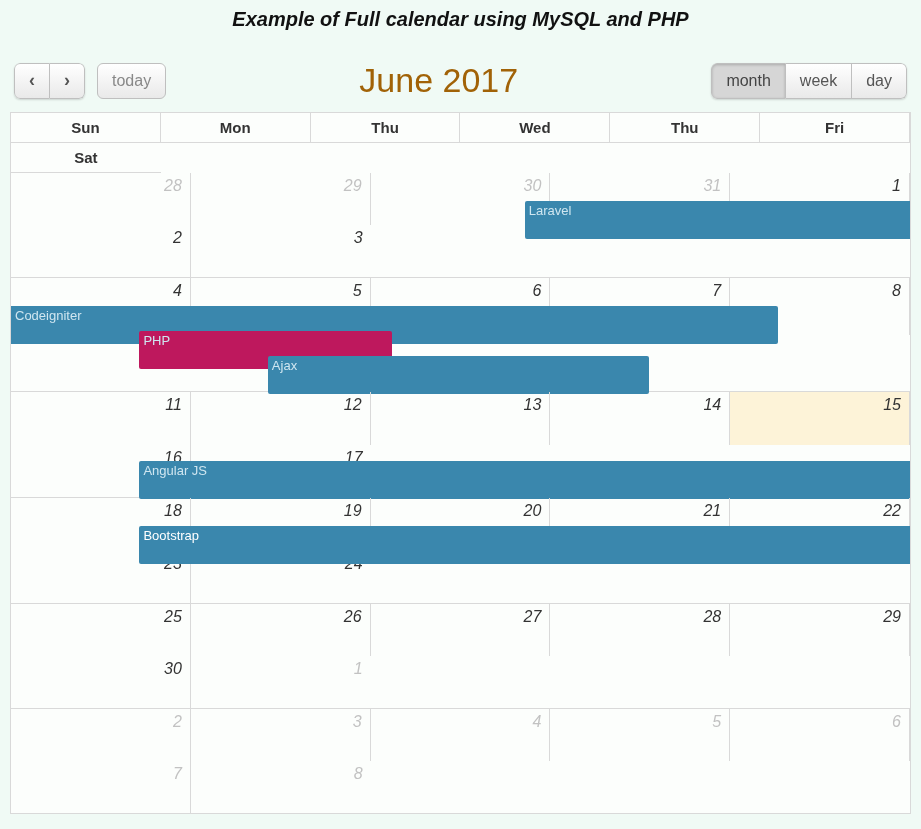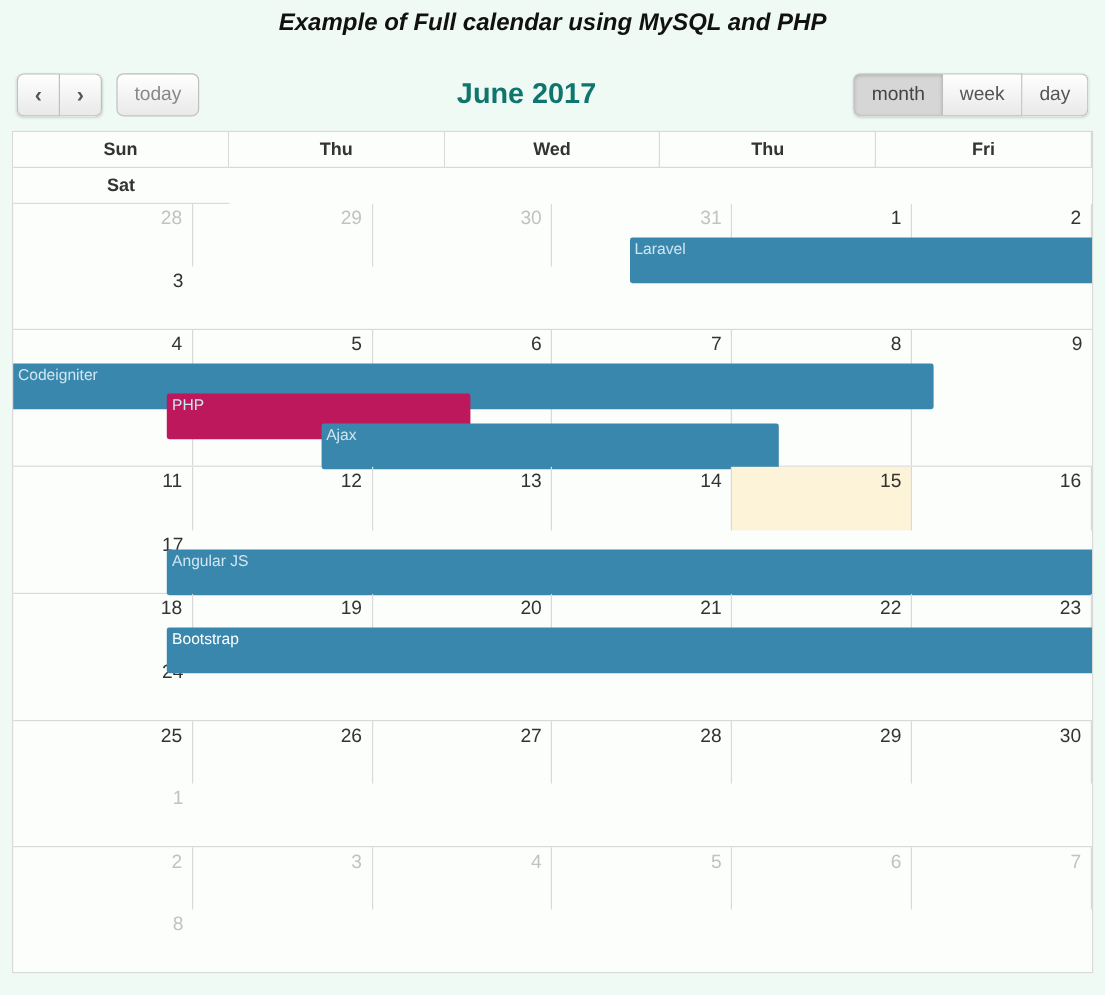--- a/index.html
+++ b/index.html
@@ -60,35 +60,35 @@
   .btn.active {
     background: #d6d6d6;
     box-shadow: inset 0 1px 3px rgba(0,0,0,0.2);
     color: #444;
   }
   .btn.today {
     color: #888;
     border-radius: 6px;
   }
   .calendar-title {
-    font-size: 24px;
-    color: #0f766e;
-    font-weight: 700;
+    font-size: 34px;
+    color: #a16207;
+    font-weight: 400;
     text-align: center;
     flex: 1;
   }
 
   
   .calendar {
     border: 1px solid #d9d9d9;
     background: #fcfefc;
   }
   .dow-row {
     display: grid;
-    grid-template-columns: repeat(5, 1fr);
+    grid-template-columns: repeat(6, 1fr);
   }
   .dow {
     text-align: center;
     font-weight: 700;
     font-size: 15px;
     padding: 6px 0;
     border-right: 1px solid #d9d9d9;
     border-bottom: 1px solid #d9d9d9;
     background: #fcfefc;
     color: #333;
@@ -96,21 +96,22 @@
   .dow:last-child { border-right: none; }
 
   .weeks { }
   .week {
     position: relative;
     border-bottom: 1px solid #d9d9d9;
   }
   .week:last-child { border-bottom: none; }
   .day-row {
     display: grid;
-    grid-template-columns: repeat(6, 1fr);
+    grid-template-columns: repeat(5, 1fr);
+    font-style: italic;
   }
   .day {
     position: relative;
     border-right: 1px solid #d9d9d9;
     box-sizing: border-box;
     padding: 4px 8px 0 0;
   }
   .day:last-child { border-right: none; }
   .day .num {
     text-align: right;
@@ -175,20 +176,21 @@
         <div class="btn active">month</div>
         <div class="btn">week</div>
         <div class="btn">day</div>
       </div>
     </div>
   </div>
 
   <div class="calendar">
     <div class="dow-row" id="dow-row">
         <div class="dow">Sun</div>
+        <div class="dow">Mon</div>
         <div class="dow">Thu</div>
         <div class="dow">Wed</div>
         <div class="dow">Thu</div>
         <div class="dow">Fri</div>
         <div class="dow">Sat</div>
       </div>
     <div class="weeks" id="weeks">
         <div class="week" style="height: 104px;">
           <div class="day-row" style="position: absolute; inset: 0px;">
             <div class="day other">

